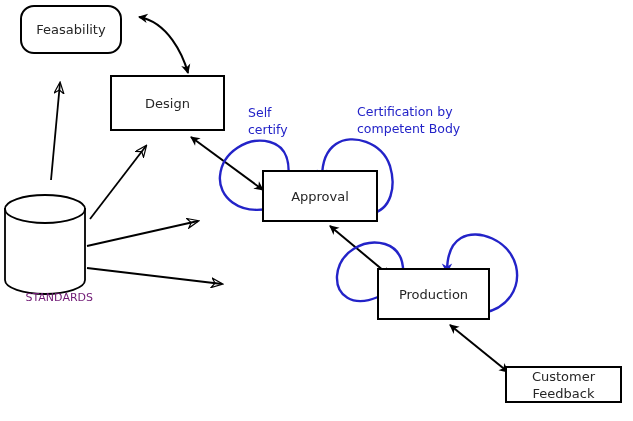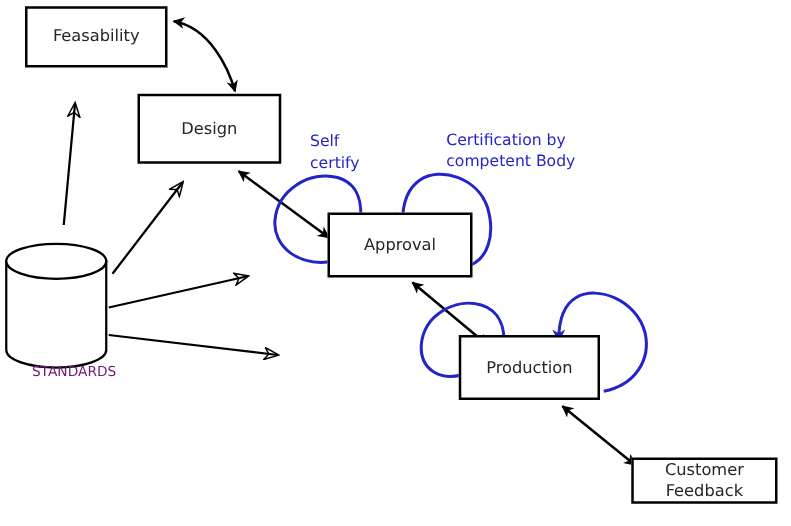--- a/index.html
+++ b/index.html
@@ -31,24 +31,24 @@
     background: #ffffff;
     display: flex;
     align-items: center;
     justify-content: center;
     text-align: center;
     color: #262626;
     font-size: 13px;
     line-height: 17px;
     z-index: 4;
   }
-  #node-feasability { left: 20px;  top: 5px;   width: 114px; height: 49px; }
+  #node-feasability { left: 20px;  top: 5px;   width: 102px; height: 49px; border-radius: 14px; }
   #node-design      { left: 110px; top: 75px;  width: 115px; height: 56px; text-align: center; }
   #node-approval    { left: 262px; top: 170px; width: 116px; height: 52px; }
-  #node-production  { left: 367px; top: 268px; width: 113px; height: 52px; }
+  #node-production  { left: 377px; top: 268px; width: 113px; height: 52px; }
   #node-customer-feedback { left: 505px; top: 366px; width: 117px; height: 37px; }
 
   .loop-label {
     position: absolute;
     color: #2323c8;
     font-size: 12.5px;
     line-height: 17px;
     white-space: pre-line;
     z-index: 5;
   }

